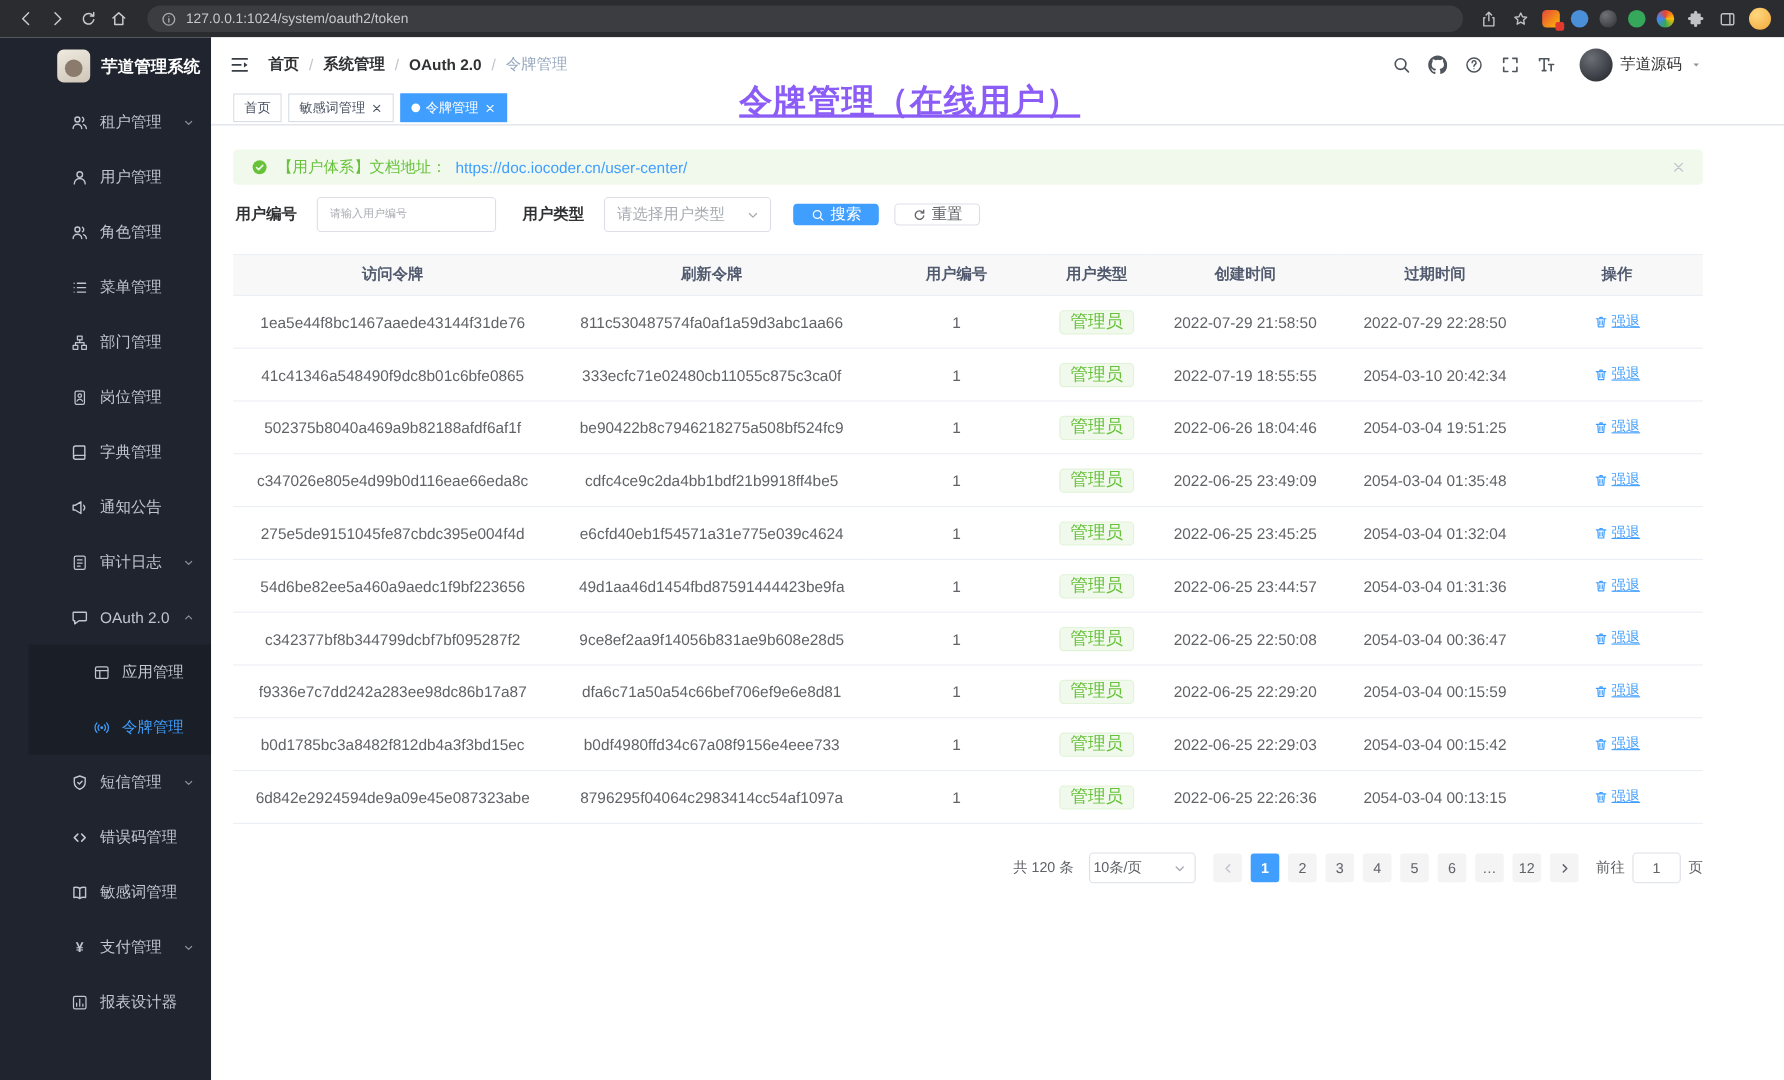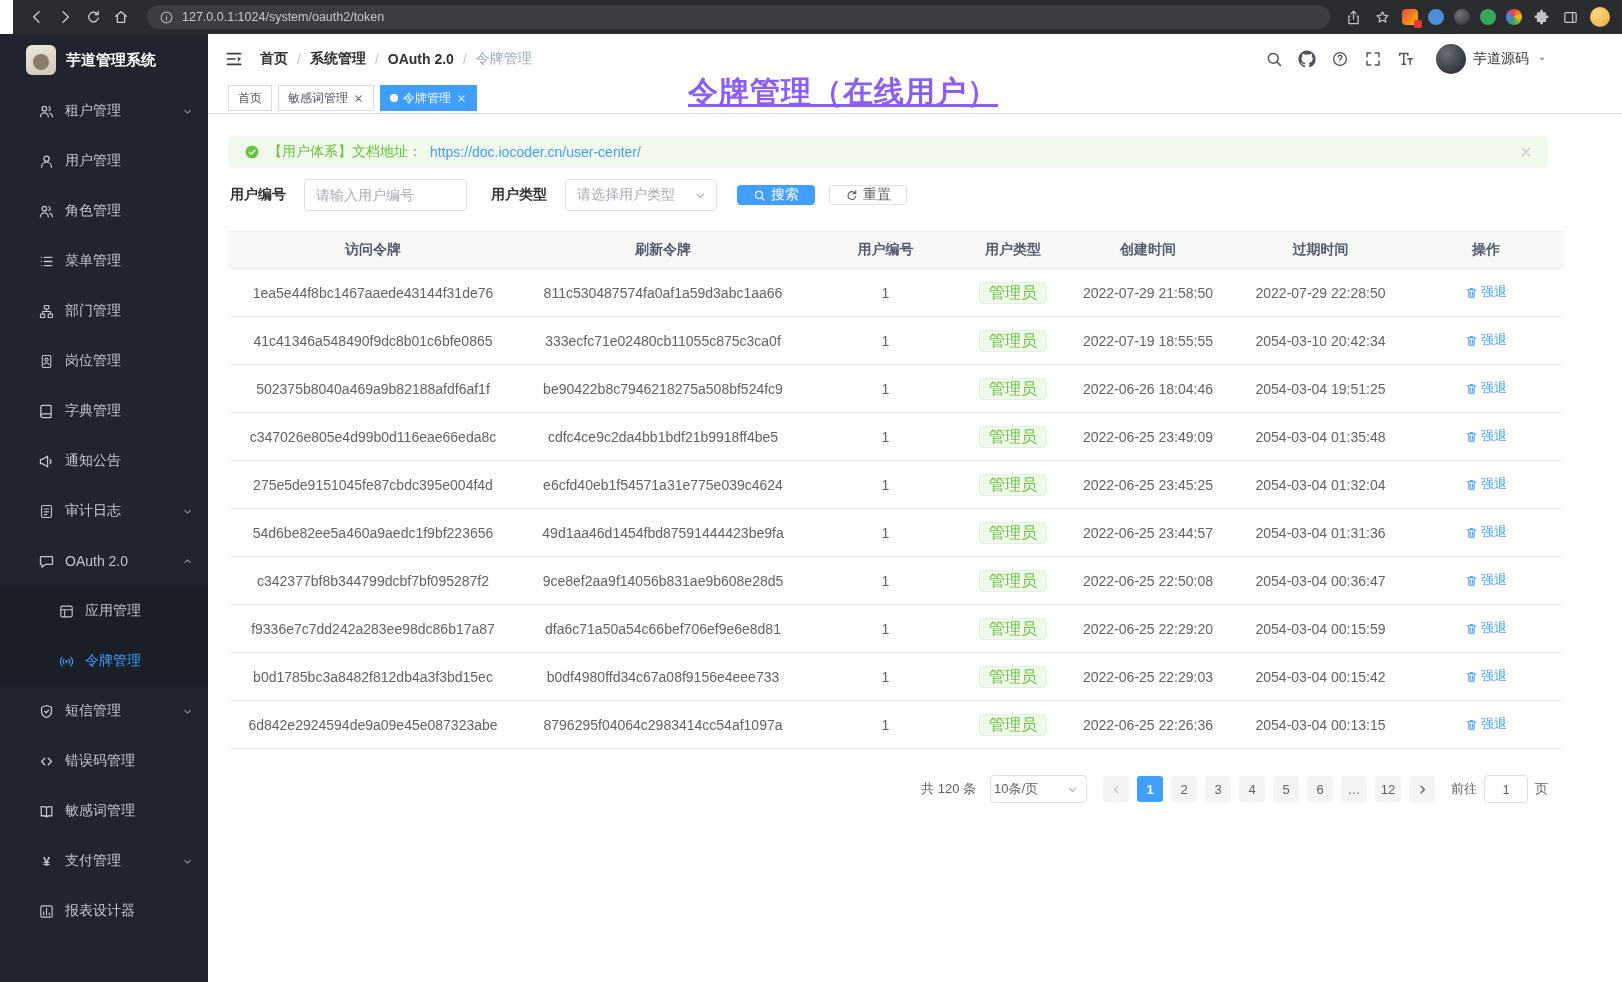--- a/index.html
+++ b/index.html
@@ -1,36 +1,36 @@
 <!DOCTYPE html>
 <html><head>
 <meta charset="utf-8">
 <style>
   * { box-sizing: border-box; margin: 0; padding: 0; }
   html, body { width: 1622px; height: 982px; overflow: hidden; }
   body { font-family: "Liberation Sans", "DejaVu Sans", sans-serif; background: #fff; }
   svg { display: block; width: 100%; height: 100%; }
 
   
-  .browser-bar { height: 34px; background: #2b2c2f; display: flex; align-items: center; padding: 0 12px; gap: 4px; margin-left: 13px; }
+  .browser-bar { height: 34px; background: #2b2c2f; display: flex; align-items: center; padding: 0 12px; gap: 4px; }
   .nav-btn { width: 24px; height: 24px; padding: 4px; color: #c9cbcf; cursor: pointer; }
   .url-bar { flex: 1; height: 24px; background: #3c3d40; border-radius: 13px; display: flex; align-items: center; gap: 8px; padding: 0 12px; margin: 0 10px; cursor: text; }
   .url-info { width: 15px; height: 15px; color: #a7a9ac; flex: 0 0 auto; }
   .url-text { color: #c6c8ca; font-size: 12.5px; white-space: nowrap; }
   .browser-right { display: flex; align-items: center; gap: 10px; }
   .b-icon { width: 19px; height: 19px; padding: 1px; color: #c0c2c5; cursor: pointer; position: relative; }
   .ext-dot { width: 16px; height: 16px; border-radius: 4px; cursor: pointer; position: relative; flex: 0 0 auto; }
   .ext-badge { position: absolute; right: -4px; bottom: -3px; width: 8px; height: 8px; border-radius: 2px; background: #e33a2f; }
   .b-avatar { width: 20px; height: 20px; border-radius: 50%; background: radial-gradient(circle at 35% 30%, #ffd77e, #f2a93b); cursor: pointer; }
 
   
   .app { display: flex; height: 948px; }
 
   
-  .sidebar { width: 208px; background: #1f242e; flex: 0 0 auto; display: flex; flex-direction: column; overflow: hidden; }
+  .sidebar { width: 192px; background: #1f242e; flex: 0 0 auto; display: flex; flex-direction: column; overflow: hidden; padding-left: 26px; }
   .logo { height: 52px; display: flex; align-items: center; gap: 10px; padding: 0 0 0 26px; flex: 0 0 auto; }
   .logo-img { width: 30px; height: 30px; border-radius: 6px; background: linear-gradient(160deg,#efe9df,#cfc6b8); position: relative; overflow: hidden; }
   .logo-img::after { content:""; position:absolute; left:7px; top:9px; width:16px; height:16px; border-radius:50%; background:#8a7b6d; }
   .logo-title { color: #fff; font-weight: 700; font-size: 15px; white-space: nowrap; }
   .menu { flex: 1; }
   .menu-item { height: 50px; display: flex; align-items: center; gap: 10px; padding: 0 14px 0 38px; font-size: 14px; color: #c0c6ce; cursor: pointer; white-space: nowrap; }
   .menu-item .mi-icon { width: 17px; height: 17px; flex: 0 0 auto; }
   .menu-item .chevron { width: 13px; height: 13px; margin-left: auto; color: #8a9099; }
   .menu-item .chevron.up { transform: rotate(180deg); }
   .menu-item.sub { padding-left: 58px; background: #1a1e26; }
@@ -67,36 +67,36 @@
   .content { flex: 1; padding: 0 74px 0 20px; overflow: hidden; }
 
   .alert { margin-top: 22px; height: 32px; background: #f0f9eb; border-radius: 4px; display: flex; align-items: center; gap: 8px; padding: 0 16px; position: relative; }
   .alert-check { width: 16px; height: 16px; flex: 0 0 auto; }
   .alert-label { color: #67c23a; font-size: 14px; }
   .alert-link { color: #409eff; font-size: 14px; cursor: pointer; }
   .alert-close { position: absolute; right: 16px; width: 12px; height: 12px; color: #c0c4cc; cursor: pointer; }
 
   .filters { margin-top: 11px; display: flex; align-items: center; gap: 10px; }
   .filter-label { font-size: 14px; font-weight: 700; color: #303133; margin: 0 8px 0 2px; white-space: nowrap; }
-  .text-input { width: 163px; height: 32px; border: 1px solid #dcdfe6; border-radius: 4px; padding: 0 11px; font-size: 14px; color: #a16207; outline: none; font-family: Liberation Sans, sans-serif; }
+  .text-input { width: 163px; height: 32px; border: 1px solid #dcdfe6; border-radius: 4px; padding: 0 11px; font-size: 10px; color: #a16207; outline: none; font-family: Liberation Mono, monospace; }
   .text-input::placeholder { color: #a8abb2; }
   .select-box { width: 152px; height: 32px; border: 1px solid #dcdfe6; border-radius: 4px; padding: 0 9px 0 11px; display: flex; align-items: center; justify-content: space-between; cursor: pointer; background: #fff; }
   .select-box .ph { font-size: 14px; color: #a8abb2; white-space: nowrap; }
   .select-caret { width: 13px; height: 13px; color: #a8abb2; }
   .btn { height: 20px; display: inline-flex; align-items: center; gap: 5px; padding: 0 15px; border-radius: 4px; font-size: 14px; cursor: pointer; border: 1px solid transparent; margin-left: 4px; }
   .btn .btn-icon { width: 13px; height: 13px; }
   .btn-primary { background: #409eff; color: #fff; }
   .btn-plain { background: #fff; color: #606266; border-color: #dcdfe6; }
 
   
   table { margin-top: 20px; width: 100%; border-collapse: collapse; table-layout: fixed; }
   thead th { height: 37px; background: #f8f8f9; color: #515a6e; font-size: 14px; font-weight: 700; text-align: center; border-top: 1px solid #ebeef5; border-bottom: 1px solid #ebeef5; }
   tbody td { height: 48px; font-size: 14px; color: #606266; text-align: center; border-bottom: 1px solid #ebeef5; white-space: nowrap; overflow: hidden; }
   .badge { display: inline-block; background: #f0f9eb; border: 1px solid #e1f3d8; color: #67c23a; font-size: 16px; line-height: 20px; padding: 0 9px; border-radius: 4px; }
-  .action { display: inline-flex; align-items: center; gap: 3px; color: #409eff; font-size: 13px; cursor: pointer; }
+  .action { display: inline-flex; align-items: center; gap: 3px; color: #409eff; font-size: 13px; cursor: pointer; text-decoration: underline; }
   .action .act-icon { width: 13px; height: 13px; }
 
   
   .pagination { margin-top: 26px; display: flex; justify-content: flex-end; align-items: center; gap: 8px; font-size: 13px; color: #606266; }
   .pg-total { margin-right: 6px; white-space: nowrap; }
   .pg-size { width: 97px; height: 28px; border: 1px solid #dcdfe6; border-radius: 4px; display: flex; align-items: center; justify-content: space-between; padding: 0 7px 0 3px; cursor: pointer; margin-right: 8px; }
   .pg-size span { white-space: nowrap; }
   .pg-btn { min-width: 26px; height: 26px; background: #f4f4f5; border-radius: 3px; display: inline-flex; align-items: center; justify-content: center; padding: 0 5px; cursor: pointer; color: #606266; }
   .pg-btn.active { background: #409eff; color: #fff; font-weight: 700; }
   .pg-btn.disabled { color: #c0c4cc; cursor: default; }

